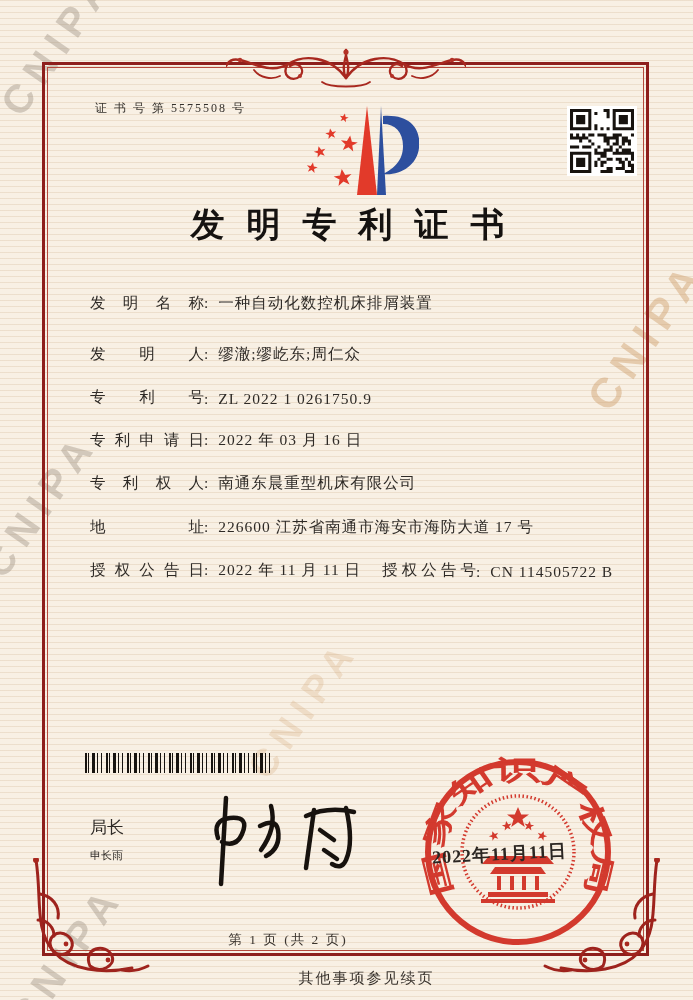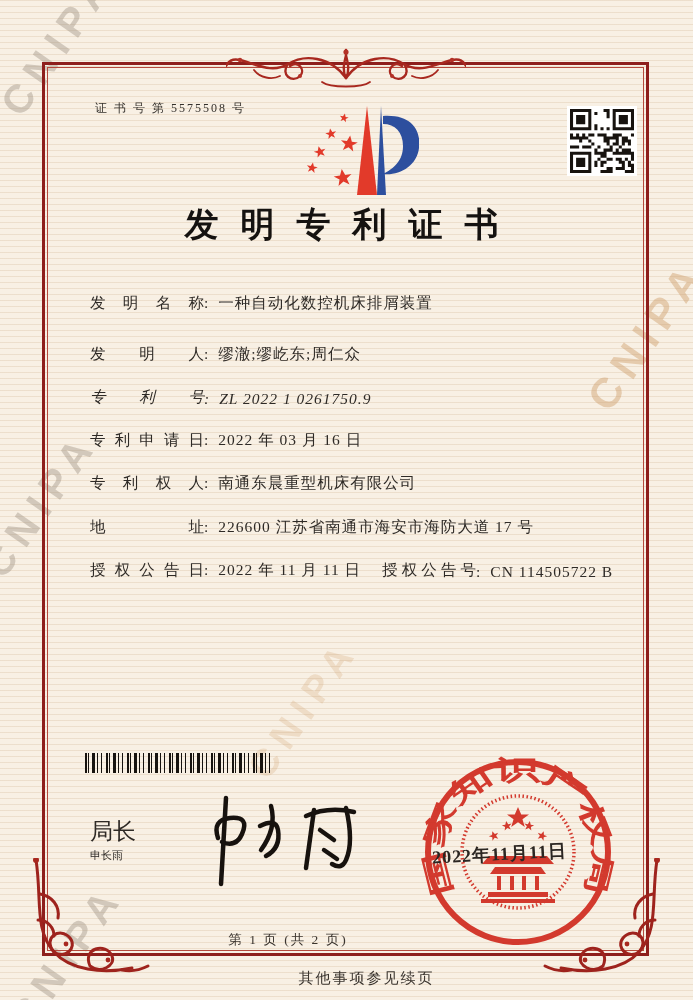--- a/index.html
+++ b/index.html
@@ -34,21 +34,21 @@
   
   .content { position:absolute; inset:0; z-index:2; color:#2e2a26; }
   .cert-no {
     position:absolute; left:95px; top:100px; font-size:12px;
     letter-spacing:2px; color:#34302b;
   }
   .logo { position:absolute; left:287px; top:100px; }
   .qr { position:absolute; left:567px; top:106px; width:70px; height:70px;
         background:#fff; padding:3px; }
   .title {
-    position:absolute; left:10px; top:202px; width:663px; text-align:center;
+    position:absolute; left:16px; top:202px; width:663px; text-align:center;
     font-size:34px; font-weight:bold; letter-spacing:22px; text-indent:22px;
     color:#151210;
   }
   .fields { position:absolute; left:86px; top:0; width:548px; font-size:15.5px; }
   .frow { position:absolute; left:4px; white-space:nowrap; }
   .flabel {
     display:inline-block; width:114px; text-align:justify;
     text-align-last:justify; vertical-align:bottom;
   }
   .fcolon { display:inline-block; margin-right:10px; }
@@ -62,21 +62,21 @@
   .paras p { text-indent:2em; }
   .barcode {
     position:absolute; left:85px; top:753px; width:186px; height:20px;
     background:repeating-linear-gradient(90deg,
       #17130f 0 2px, rgba(0,0,0,0) 2px 3px,
       #17130f 3px 4px, rgba(0,0,0,0) 4px 7px,
       #17130f 7px 10px, rgba(0,0,0,0) 10px 12px,
       #17130f 12px 13px, rgba(0,0,0,0) 13px 16px,
       #17130f 16px 17px, rgba(0,0,0,0) 17px 21px);
   }
-  .signer-title { position:absolute; left:90px; top:816px; font-size:23px; }
+  .signer-title { position:absolute; left:90px; top:816px; font-size:17px; }
   .signer-name  { position:absolute; left:90px; top:848px; font-size:11px; }
   .signature { position:absolute; left:196px; top:788px; }
   .seal { position:absolute; left:418px; top:752px; opacity:.9; }
   .seal-date {
     position:absolute; left:432px; top:842px; z-index:4; font-size:18px;
     font-weight:bold; color:#2b2622; letter-spacing:1px;
     transform:rotate(-3deg); white-space:nowrap;
   }
   .page-info {
     position:absolute; left:0; top:931px; width:576px; text-align:center;
@@ -182,21 +182,21 @@
 
     <div class="title">发明专利证书</div>
 
     <div class="fields">
       <div class="frow" style="top:293px;">
         <span class="flabel">发明名称</span><span class="fcolon">:</span><span class="fvalue">一种自动化数控机床排屑装置</span>
       </div>
       <div class="frow" style="top:344px;">
         <span class="flabel">发明人</span><span class="fcolon">:</span><span class="fvalue">缪澈;缪屹东;周仁众</span>
       </div>
-      <div class="frow" style="top:387px;font-style:italic;">
+      <div class="frow" style="top:387px;">
         <span class="flabel">专利号</span><span class="fcolon">:</span><span class="fvalue">ZL 2022 1 0261750.9</span>
       </div>
       <div class="frow" style="top:430px;">
         <span class="flabel">专利申请日</span><span class="fcolon">:</span><span class="fvalue">2022 年 03 月 16 日</span>
       </div>
       <div class="frow" style="top:473px;">
         <span class="flabel">专利权人</span><span class="fcolon">:</span><span class="fvalue">南通东晨重型机床有限公司</span>
       </div>
       <div class="frow" style="top:517px;">
         <span class="flabel">地址</span><span class="fcolon">:</span><span class="fvalue">226600 江苏省南通市海安市海防大道 17 号</span>

